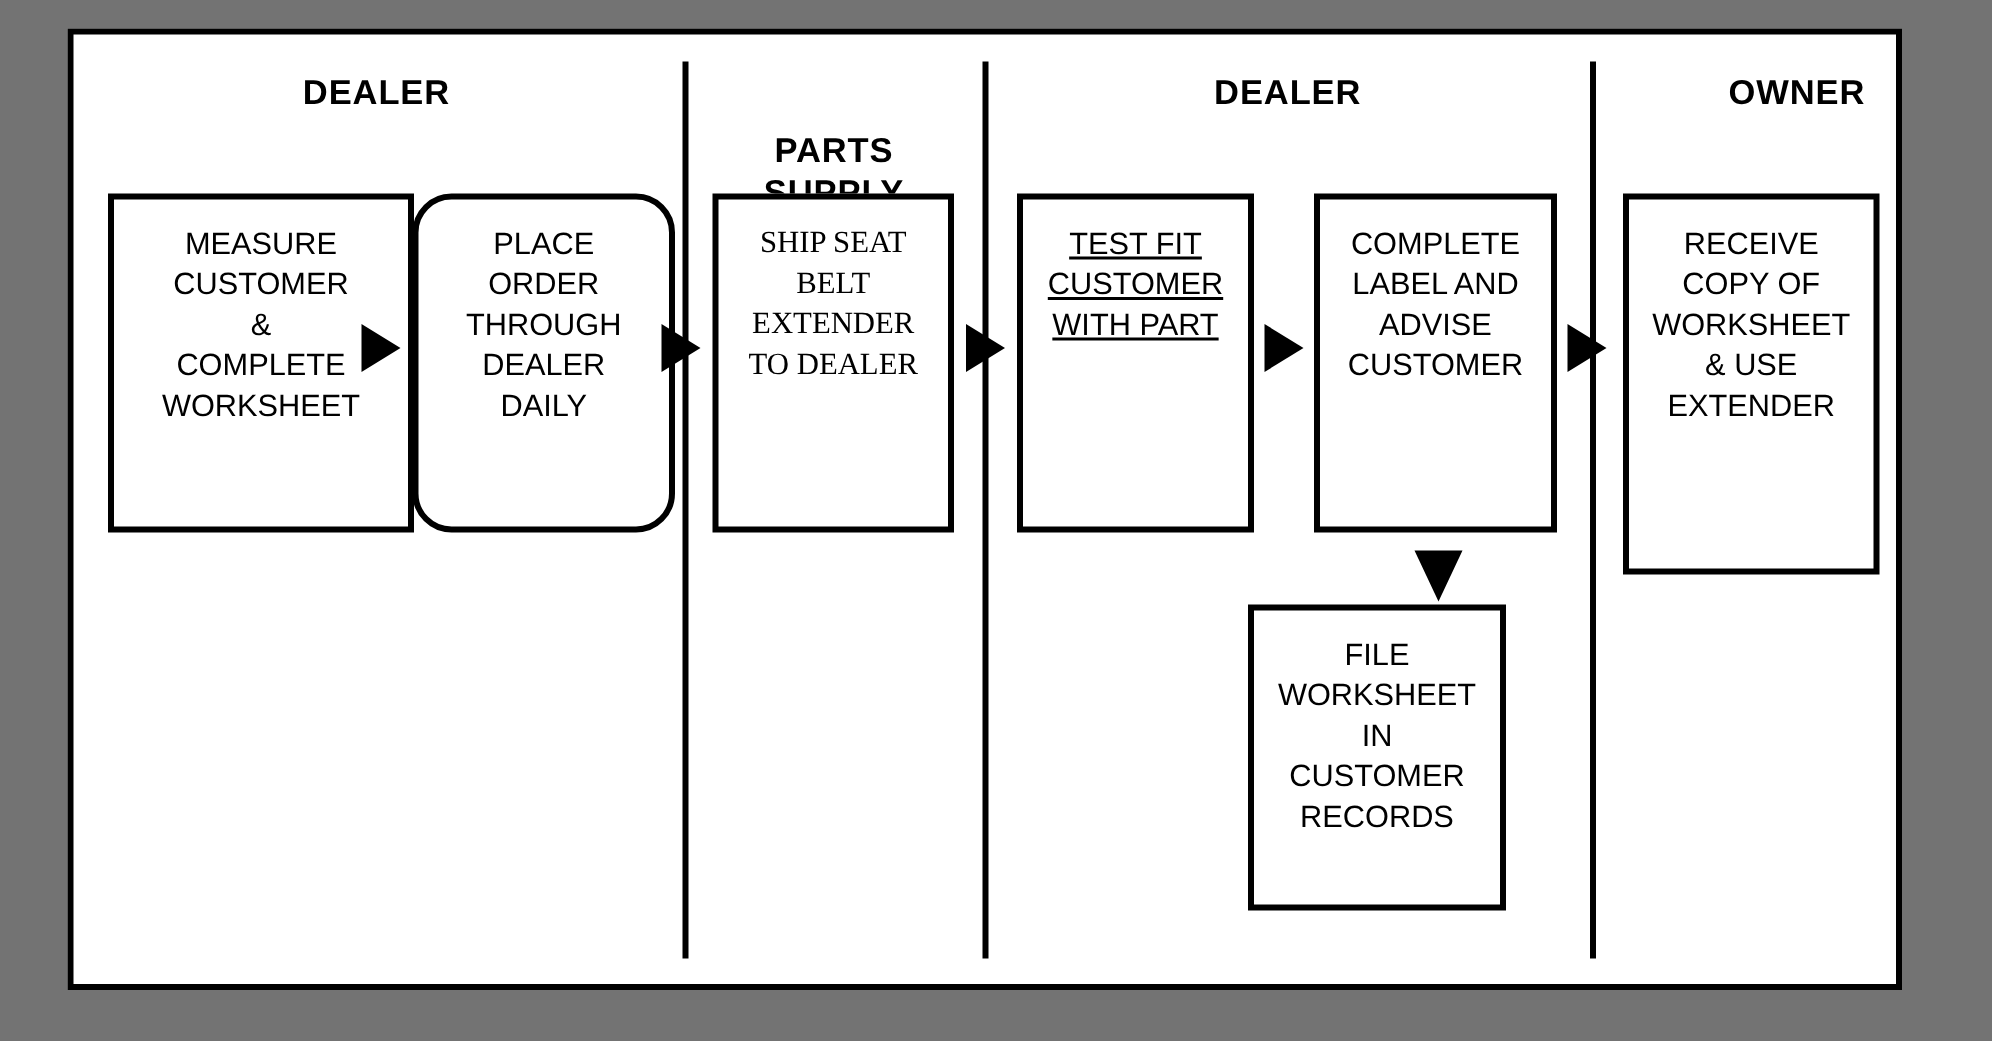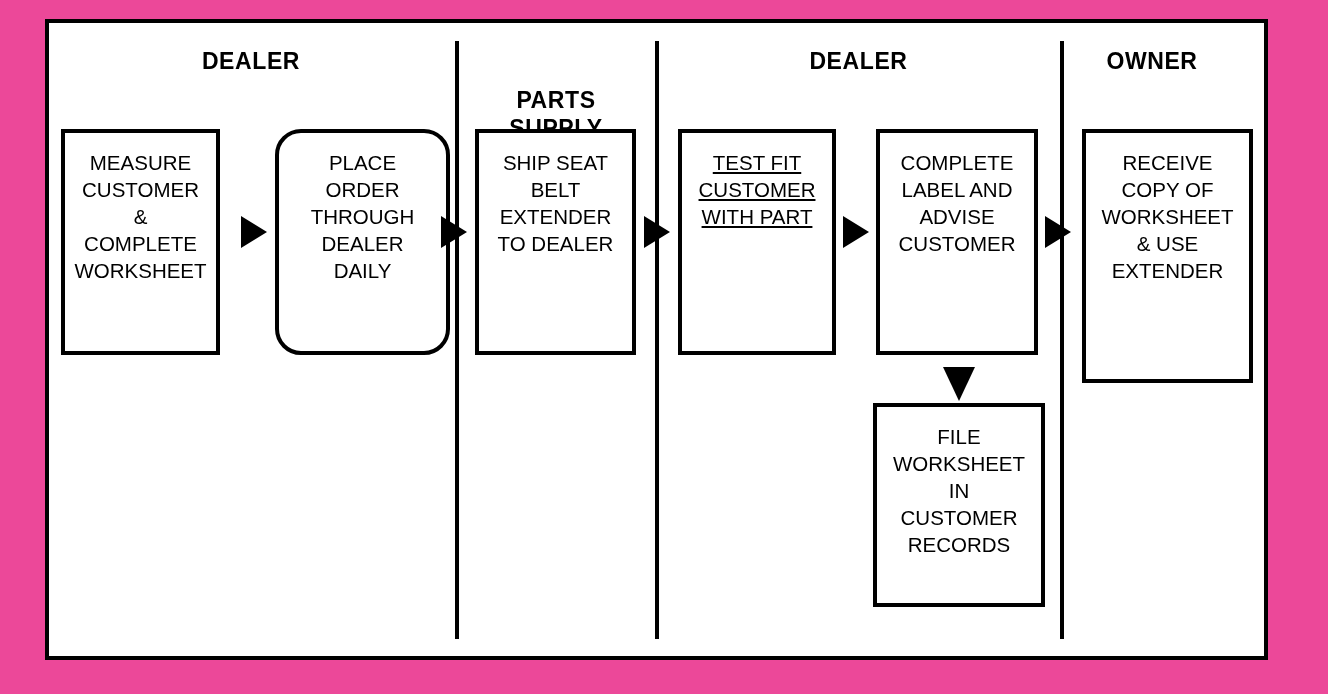--- a/index.html
+++ b/index.html
@@ -11,21 +11,21 @@
     width: 1328px;
     height: 694px;
     font-family: "Liberation Sans", sans-serif;
     color: #000000;
     overflow: hidden;
   }
   #canvas {
     position: relative;
     width: 1328px;
     height: 694px;
-    background: #ec4899;
+    background: #737373;
   }
   
   .outer-frame {
     position: absolute;
     left: 45px;
     top: 19px;
     width: 1223px;
     height: 641px;
     border: 4px solid #000000;
     box-sizing: border-box;
@@ -93,55 +93,55 @@
   <div class="lane-divider" style="left:655px;"></div>
   <div class="lane-divider" style="left:1060px;"></div>
 
   <div class="lane-header" style="left:49px; top:47px; width:404px;">DEALER</div>
 
   <div class="lane-header" style="left:459px; top:47px; width:194px;margin-top:39px;">PARTS
 SUPPLY</div>
 
   <div class="lane-header" style="left:659px; top:47px; width:399px;">DEALER</div>
 
-  <div class="lane-header" style="left:1052px; top:47px; width:200px;">OWNER</div>
+  <div class="lane-header" style="left:1098px; top:47px; width:200px;">OWNER</div>
 
-  <div class="process-box" style="left:61px; top:129px; width:159px; height:226px;">MEASURE
+  <div class="process-box" style="left:72px; top:129px; width:204px; height:226px;">MEASURE
 CUSTOMER
 &amp;
 COMPLETE
 WORKSHEET</div>
 
   <div class="process-box" style="left:275px; top:129px; width:175px; height:226px;border-radius:26px;">PLACE
 ORDER
 THROUGH
 DEALER
 DAILY</div>
 
-  <div class="process-box" style="left:475px; top:129px; width:161px; height:226px;">SHIP SEAT
+  <div class="process-box" style="left:475px; top:129px; width:161px; height:226px;font-family:Liberation Serif, serif;">SHIP SEAT
 BELT
 EXTENDER
 TO DEALER</div>
 
   <div class="process-box" style="left:678px; top:129px; width:158px; height:226px;text-decoration:underline;">TEST FIT
 CUSTOMER
 WITH PART</div>
 
   <div class="process-box" style="left:876px; top:129px; width:162px; height:226px;">COMPLETE
 LABEL AND
 ADVISE
 CUSTOMER</div>
 
   <div class="process-box" style="left:1082px; top:129px; width:171px; height:254px;">RECEIVE
 COPY OF
 WORKSHEET
 &amp; USE
 EXTENDER</div>
 
-  <div class="process-box" style="left:873px; top:403px; width:172px; height:204px;">FILE
+  <div class="process-box" style="left:832px; top:403px; width:172px; height:204px;">FILE
 WORKSHEET
 IN
 CUSTOMER
 RECORDS</div>
 
   <div class="arrow-right" style="left:241px; top:216px;"></div>
 
   <div class="arrow-right" style="left:441px; top:216px;"></div>
 
   <div class="arrow-right" style="left:644px; top:216px;"></div>

